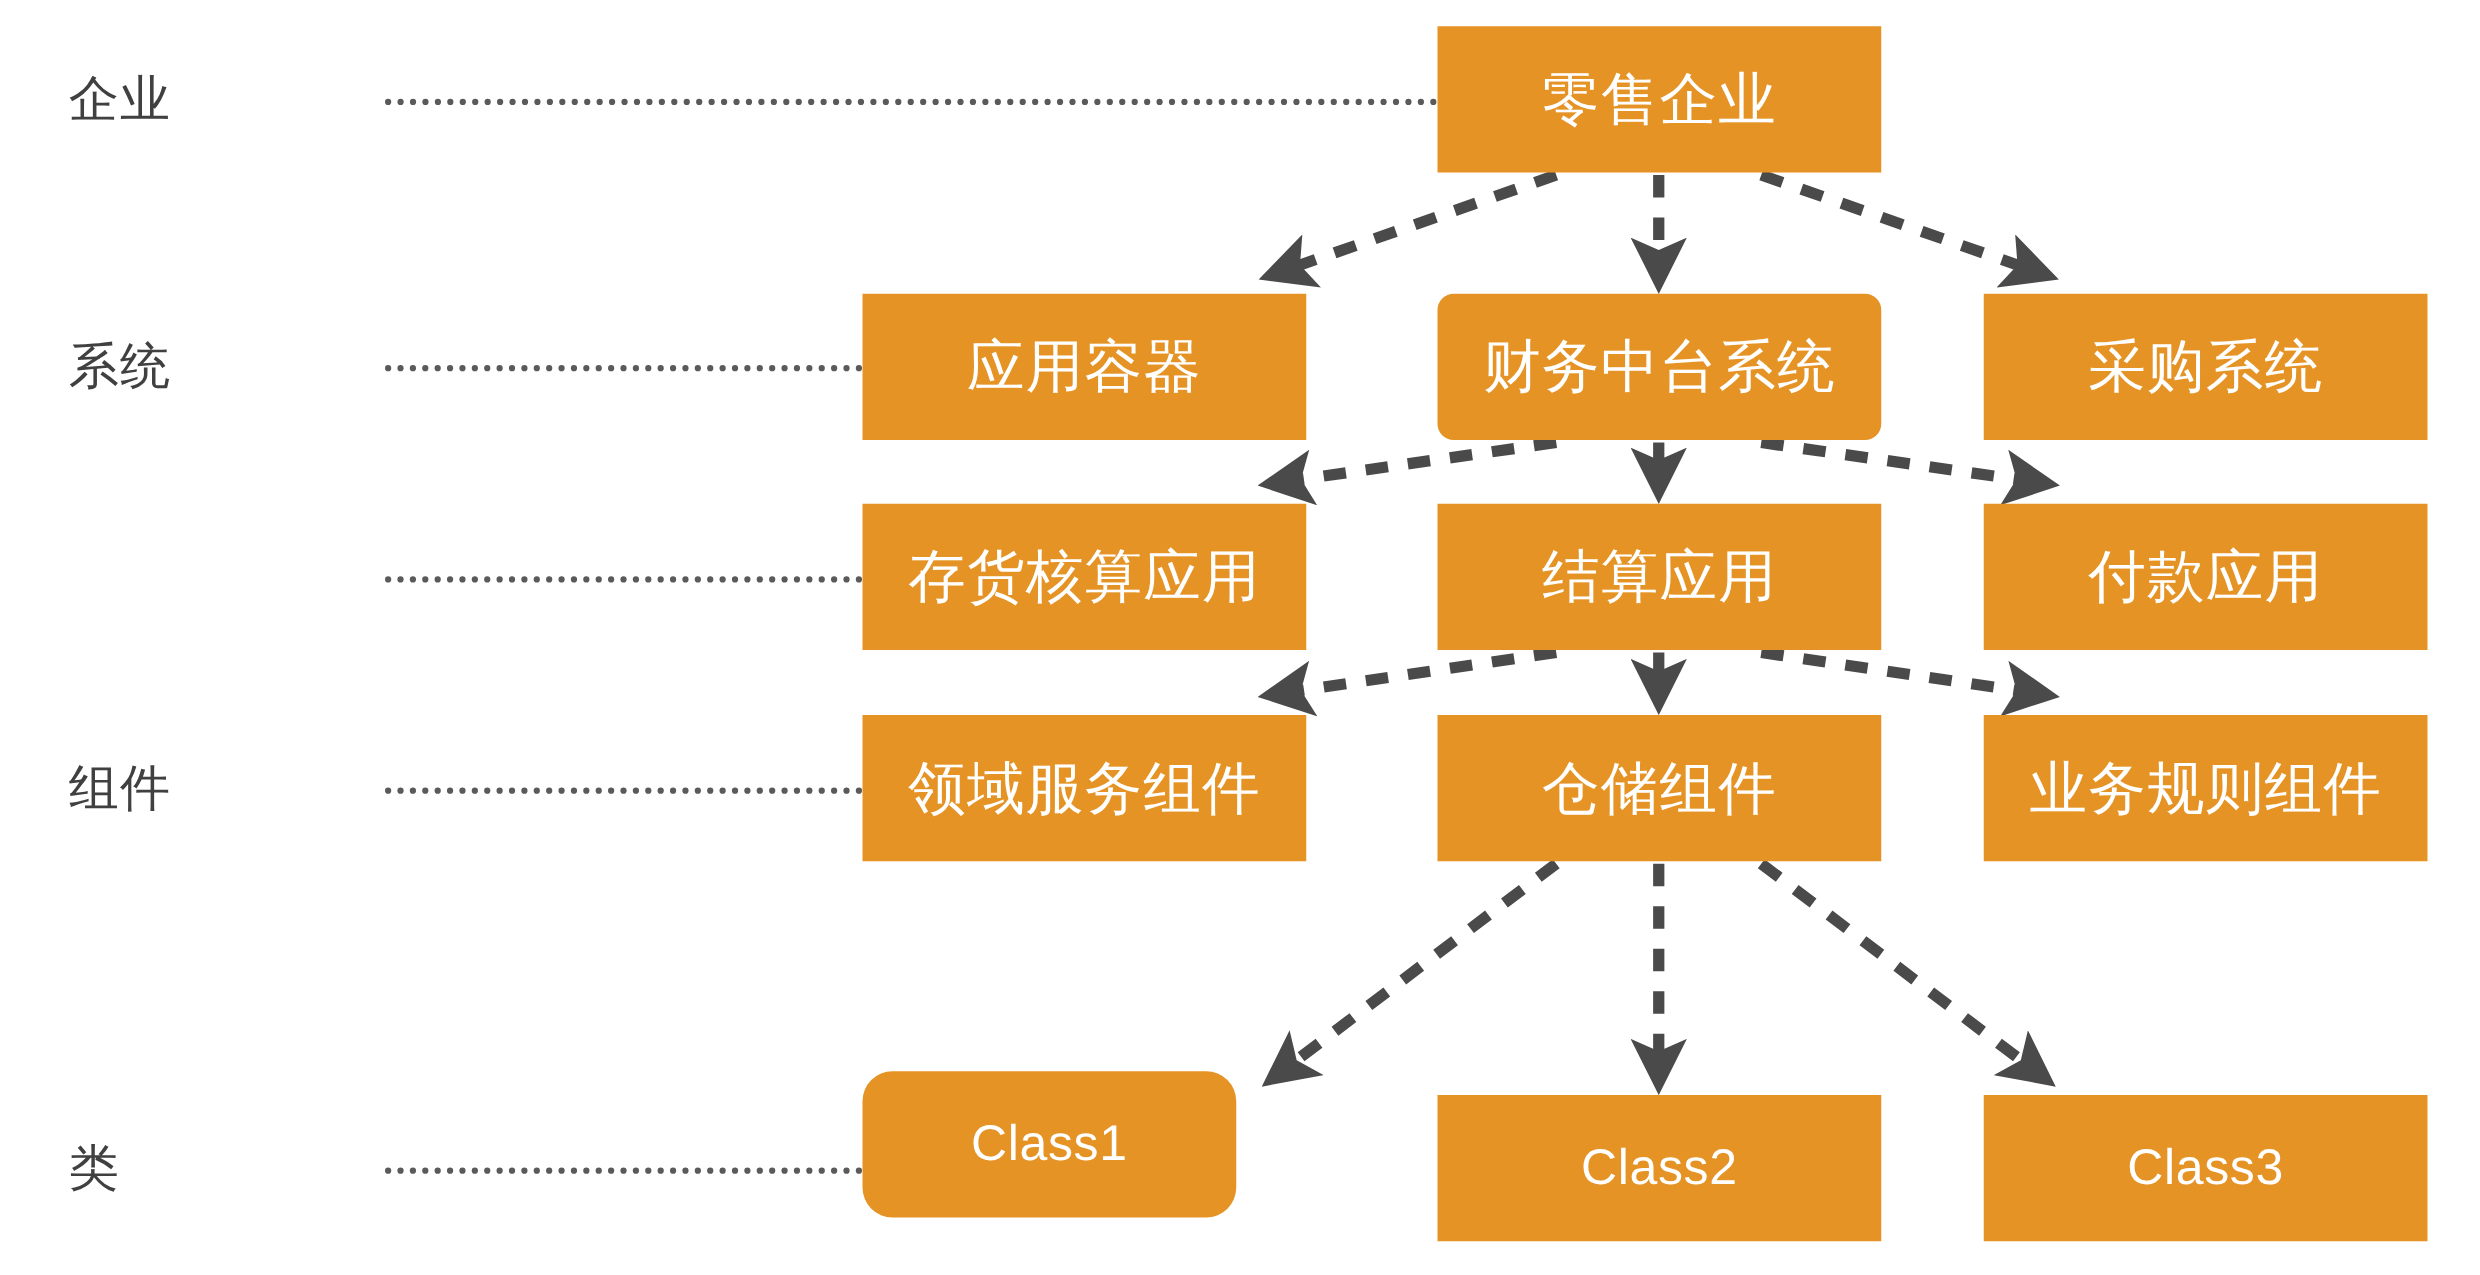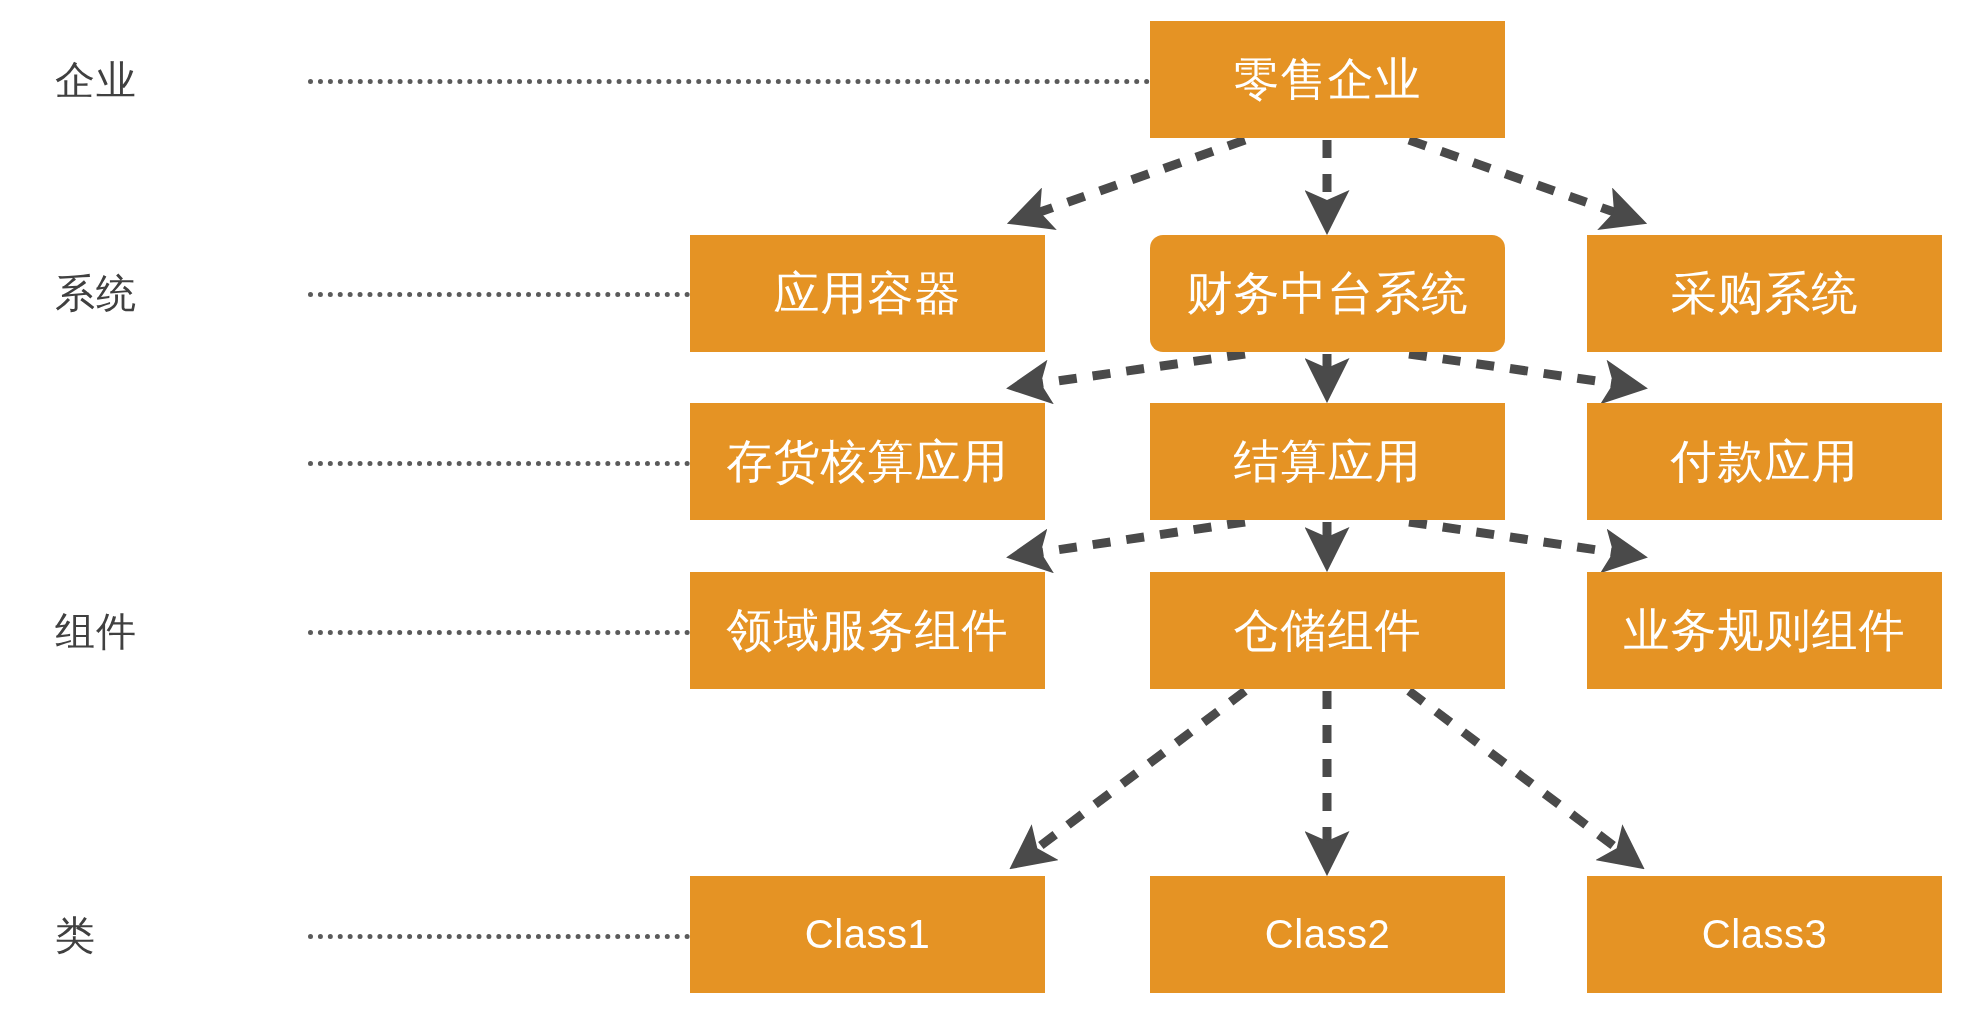--- a/index.html
+++ b/index.html
@@ -114,17 +114,17 @@
   <div class="node" style="left:1150px; top:403px; width:355px; height:117px;">结算应用</div>
 
   <div class="tier-label" style="left:55px; top:591px; width:260px; height:80px;">组件</div>
   <div class="leader" style="left:308px; top:630px; width:382px;"></div>
   <div class="node" style="left:690px; top:572px; width:355px; height:117px;">领域服务组件</div>
   <div class="node" style="left:1150px; top:572px; width:355px; height:117px;">仓储组件</div>
   <div class="node" style="left:1587px; top:572px; width:355px; height:117px;">业务规则组件</div>
 
   <div class="tier-label" style="left:55px; top:895px; width:260px; height:80px;">类</div>
   <div class="leader" style="left:308px; top:934px; width:382px;"></div>
-  <div class="node latin" style="left:690px; top:876px; width:355px; height:117px;">Class1</div>
+  <div class="node latin" style="left:690px; top:857px; width:299px; height:117px;border-radius:24px;">Class1</div>
   <div class="node latin" style="left:1150px; top:876px; width:355px; height:117px;">Class2</div>
   <div class="node latin" style="left:1587px; top:876px; width:355px; height:117px;">Class3</div>
 
 </div>
 
 </body></html>

